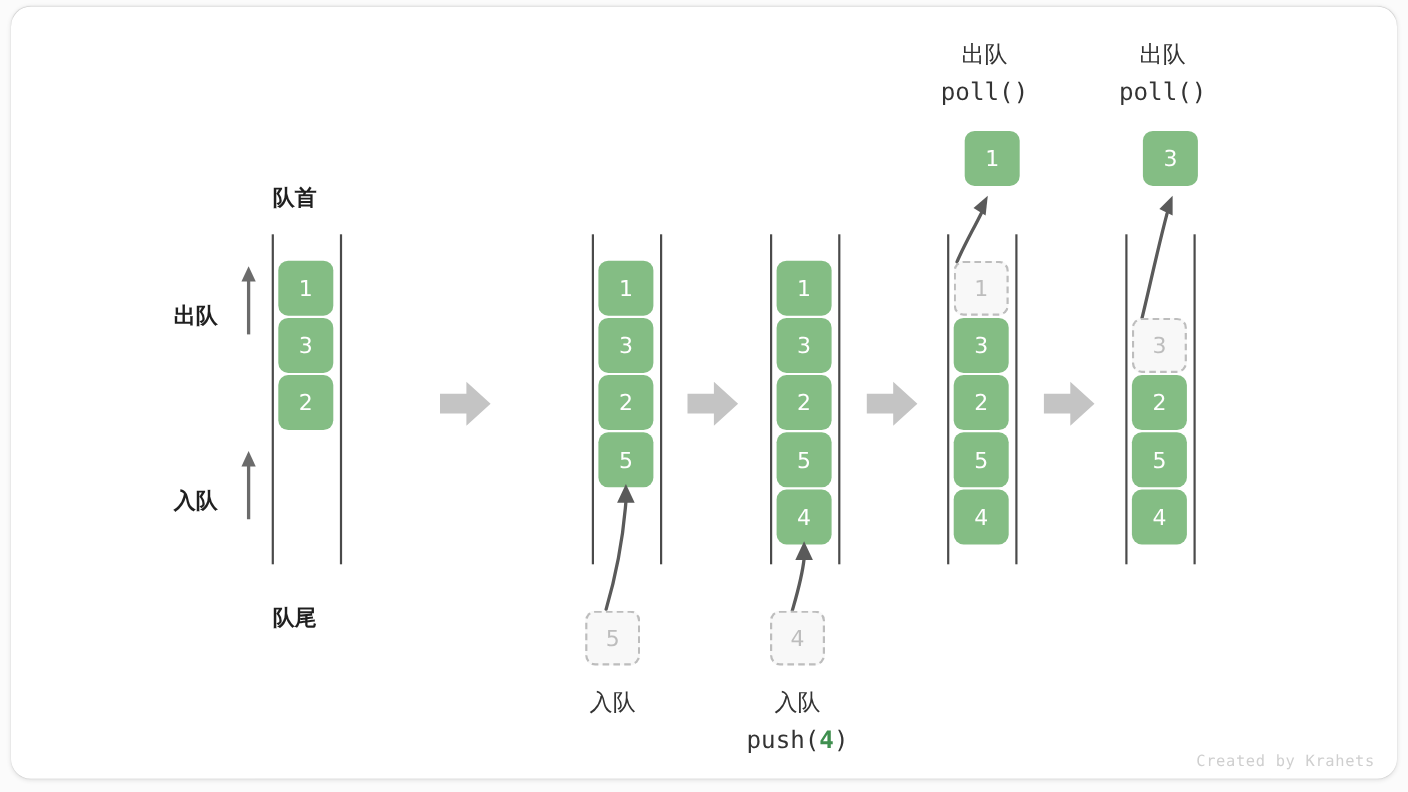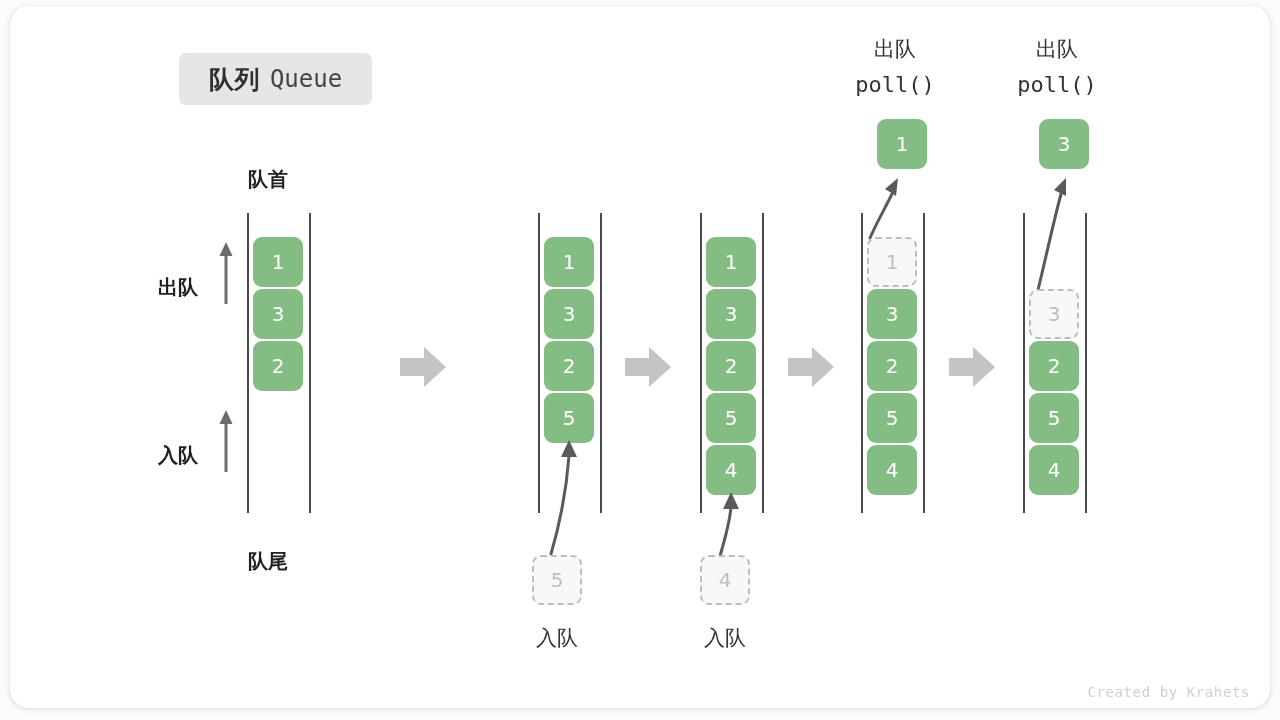--- a/index.html
+++ b/index.html
@@ -117,24 +117,20 @@
   }
 
   svg { display: block; overflow: visible; }
 </style>
 </head>
 <body>
 
 <div id="card">
   <div id="stage">
 
-    <div class="abs" id="title-badge">
-      <span class="cn">队列</span>
-      <span class="en">Queue</span>
-    </div>
 
     <div class="abs cn-bold" style="left:238px; top:160px;">队首</div>
 
     <div class="abs cn-bold" style="left:148px; top:268px;">出队</div>
 
     <div class="abs cn-bold" style="left:148px; top:436px;">入队</div>
 
     <div class="abs cn-bold" style="left:238px; top:542px;">队尾</div>
 
     <div class="abs" style="left:206px; top:236px;">
@@ -203,20 +199,21 @@
       <svg width="70" height="72" viewBox="0 0 70 72">
         <path d="M 24 70 C 28 56, 33 40, 35 22" stroke="#5a5a5a" stroke-width="3" fill="none" stroke-linecap="round"></path>
         <polygon points="35,6 27,23 43,23" fill="#5a5a5a"></polygon>
       </svg>
     </div>
 
     <div class="abs cell ghost" style="left:690px; top:549px;">4</div>
 
     <div class="abs op-label" style="left:600px; top:614px; width:230px;">
       <span class="op-cn">入队</span>
+      <span class="op-code"><span>push(</span><span class="arg">4</span><span>)</span></span>
     </div>
 
     <div class="abs sep-arrow" style="left:778px; top:341px;">
       <svg width="46" height="40" viewBox="0 0 46 40">
         <polygon points="0,11 24,11 24,0 46,20 24,40 24,29 0,29" fill="#c4c4c4"></polygon>
       </svg>
     </div>
 
     <div class="abs op-label" style="left:800px; top:25px; width:170px;">
       <span class="op-cn">出队</span>

